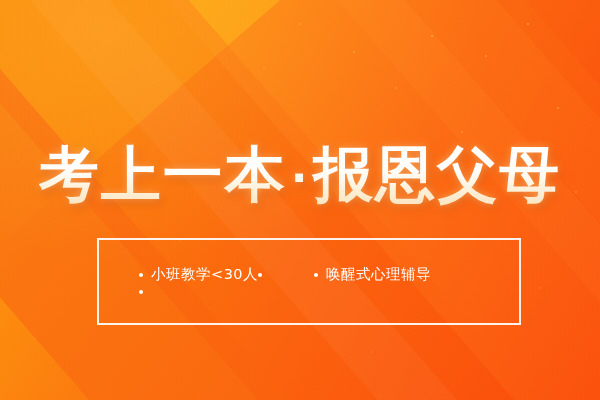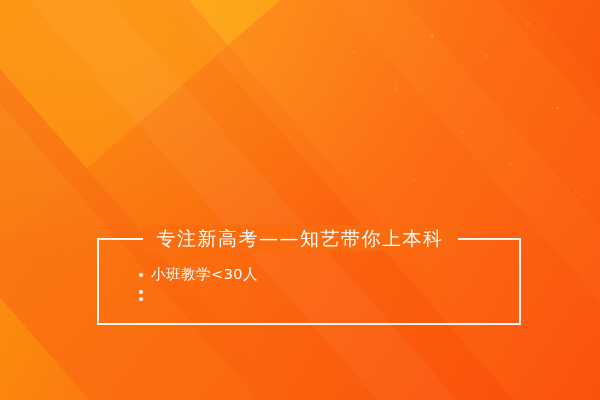--- a/index.html
+++ b/index.html
@@ -174,21 +174,21 @@
     font-family: "DejaVu Sans", "Liberation Sans", sans-serif;
   }
 
   .features {
     position: absolute;
     left: 97px;
     top: 262px;
     width: 376px;
     z-index: 6;
     display: grid;
-    grid-template-columns: 1fr;
+    grid-template-columns: 1fr 1fr 1fr;
     row-gap: 3px;
     column-gap: 0px;
     padding: 0 42px;
     box-sizing: border-box;
   }
   .feature {
     display: flex;
     align-items: center;
     color: #FFFFFF;
     font-size: 14.5px;
@@ -215,33 +215,37 @@
     <div class="band band-a"></div>
     <div class="band band-b"></div>
     <div class="band band-e"></div>
     <div class="band band-c"></div>
     <div class="band band-d"></div>
     <div class="band band-f"></div>
     <div class="vignette"></div>
     <div class="speckles"></div>
   </div>
 
+  <div class="headline-wrap">
+    <div class="headline"><span>考上一本</span><span class="dot-sep">·</span><span>报恩父母</span></div>
+  </div>
 
   <div class="frame"></div>
 
-  <div class="subtitle-row">
-    <span class="subtitle">专注新高考——知艺带你上本科</span>
+
+  <div class="features">
+    <div class="feature">
+      <span class="bullet"></span>
+      <span>小班教学&lt;30人</span>
+    </div>
+    <div class="feature">
+      <span class="bullet"></span>
+    </div>
+    <div class="feature">
+      <span class="bullet"></span>
+      <span>唤醒式心理辅导</span>
+    </div>
+    <div class="feature">
+      <span class="bullet"></span>
+    </div>
   </div>
 
-  <div class="features">
-    <div class="feature">
-      <span class="bullet"></span>
-      <span>小班教学&lt;30人</span>
-    </div>
-    <div class="feature">
-      <span class="bullet"></span>
-    </div>
-    <div class="feature">
-      <span class="bullet"></span>
-    </div>
-  </div>
-
 </div>
 
 </body></html>

